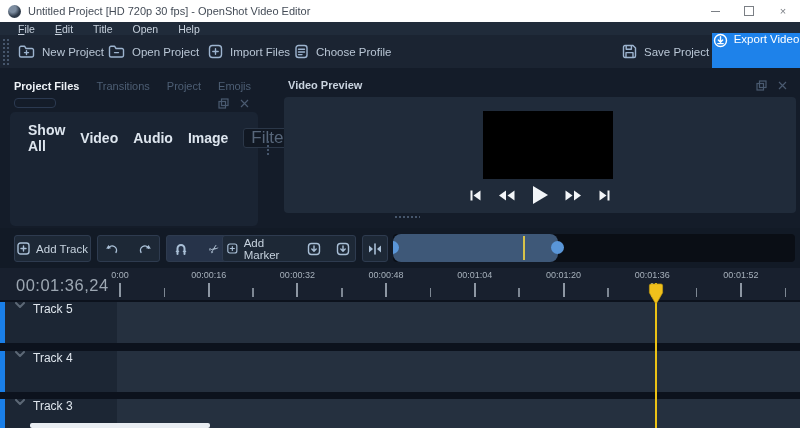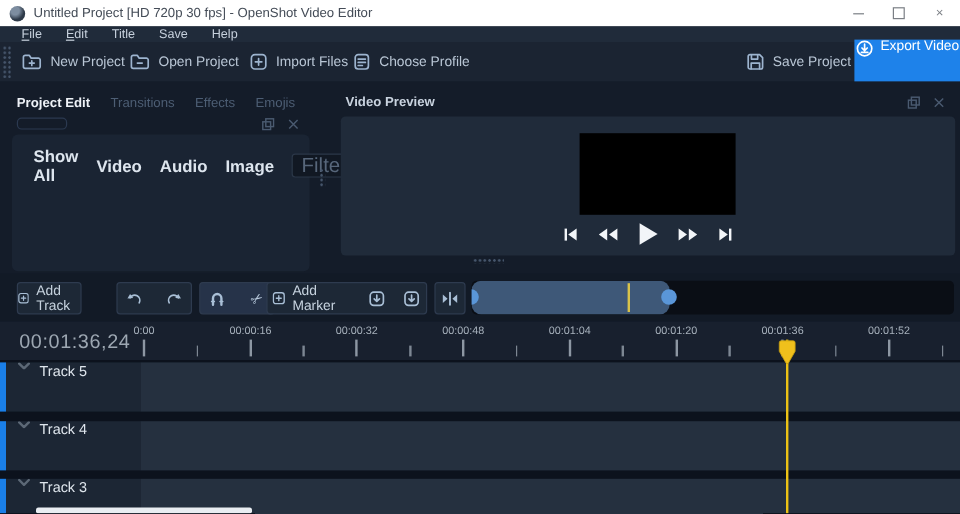--- a/index.html
+++ b/index.html
@@ -129,21 +129,21 @@
       <div class="win-btn glyph-close">
           <span>×</span>
         </div>
     </div>
   </div>
 
   <div class="menubar">
     <span class="menu-item mnemonic">File</span>
     <span class="menu-item mnemonic">Edit</span>
     <span class="menu-item">Title</span>
-    <span class="menu-item">Save</span>
+    <span class="menu-item">Open</span>
     <span class="menu-item">Help</span>
   </div>
 
   <div class="toolbar">
     <div class="tb-handle"></div>
 
     <div class="tb-btn" style="left:18px;">
       <svg width="17" height="15" viewBox="0 0 17 15">
         <path d="M1.5 4.5 v7 a1.5 1.5 0 0 0 1.5 1.5 h11 a1.5 1.5 0 0 0 1.5-1.5 v-5.5 a1.5 1.5 0 0 0-1.5-1.5 h-6 l-1.5-2.3 h-3.5 a1.5 1.5 0 0 0-1.5 1.5 z"></path>
         <path d="M8.5 6.6 v4 M6.5 8.6 h4"></path>
@@ -188,23 +188,23 @@
     <svg width="15" height="15" viewBox="0 0 15 15">
       <circle cx="7.5" cy="7.5" r="6"></circle>
       <path d="M7.5 3.8 v5 M5.3 7 l2.2 2.2 L9.7 7 M4.8 10.6 h5.4"></path>
     </svg>
     <span>Export Video</span>
   </div>
 
   <div class="dock">
 
     <div class="files-tabs">
-      <span class="dock-tab active">Project Edit</span>
+      <span class="dock-tab active">Project Files</span>
       <span class="dock-tab">Transitions</span>
-      <span class="dock-tab">Effects</span>
+      <span class="dock-tab">Project</span>
       <span class="dock-tab">Emojis</span>
     </div>
     <div class="panel-pill"></div>
     <div class="dock-icons" style="left:218px;top:30px;">
       <svg width="11" height="11" viewBox="0 0 11 11">
         <rect x="3.5" y="1" width="6.5" height="6.5"></rect>
           <rect x="1" y="3.5" width="6.5" height="6.5"></rect>
       </svg>
       <svg width="11" height="11" viewBox="0 0 11 11">
         <path d="M2 2 L9 9 M9 2 L2 9"></path>
@@ -266,21 +266,21 @@
             <polygon points="1.5,1.5 1.5,11.5 8.5,6.5"></polygon>
               <rect x="9.5" y="1.5" width="2" height="10"></rect>
           </svg>
         </div>
       </div>
     </div>
   </div>
 
   <div class="tl-bar">
 
-    <div class="tl-box" style="left:14px;width:54px;">
+    <div class="tl-box" style="left:14px;width:77px;">
       <svg width="13" height="13" viewBox="0 0 13 13">
         <rect x="1" y="1" width="11" height="11" rx="2.5"></rect>
           <path d="M6.5 4 v5 M4 6.5 h5"></path>
       </svg>
       <span>Add Track</span>
     </div>
 
     <div class="tl-box" style="left:97px;width:63px;">
       <div class="icon-cell">
         <svg width="14" height="12" viewBox="0 0 14 12">

